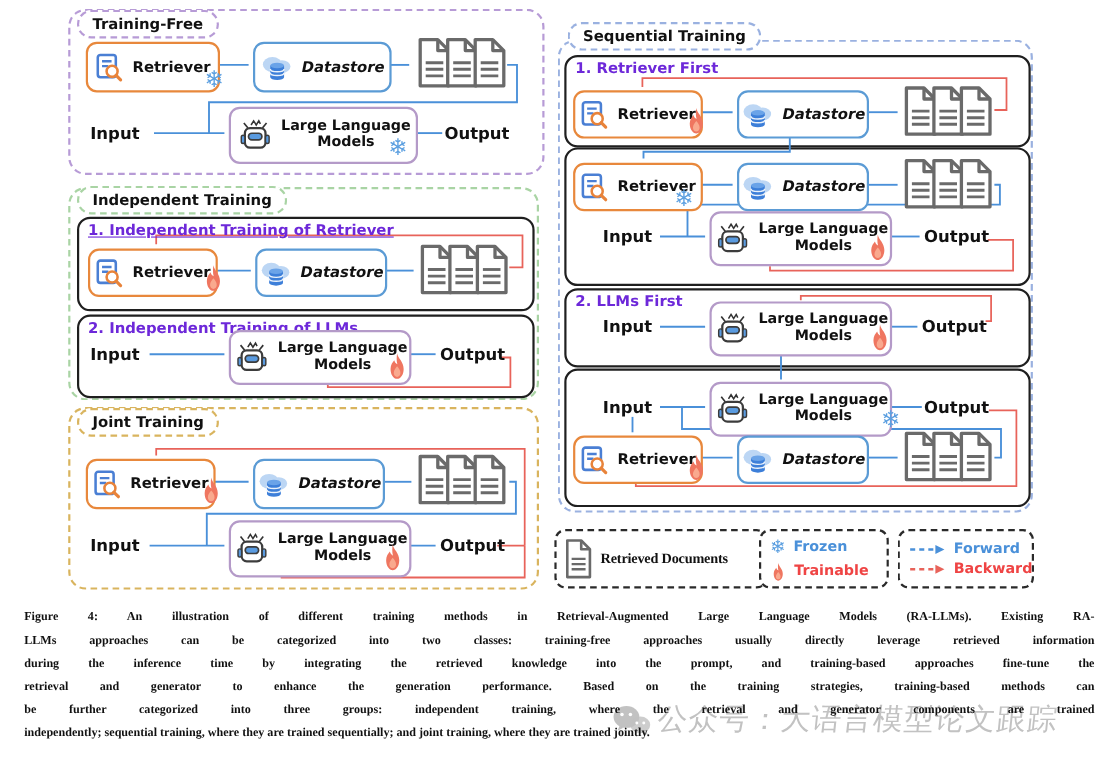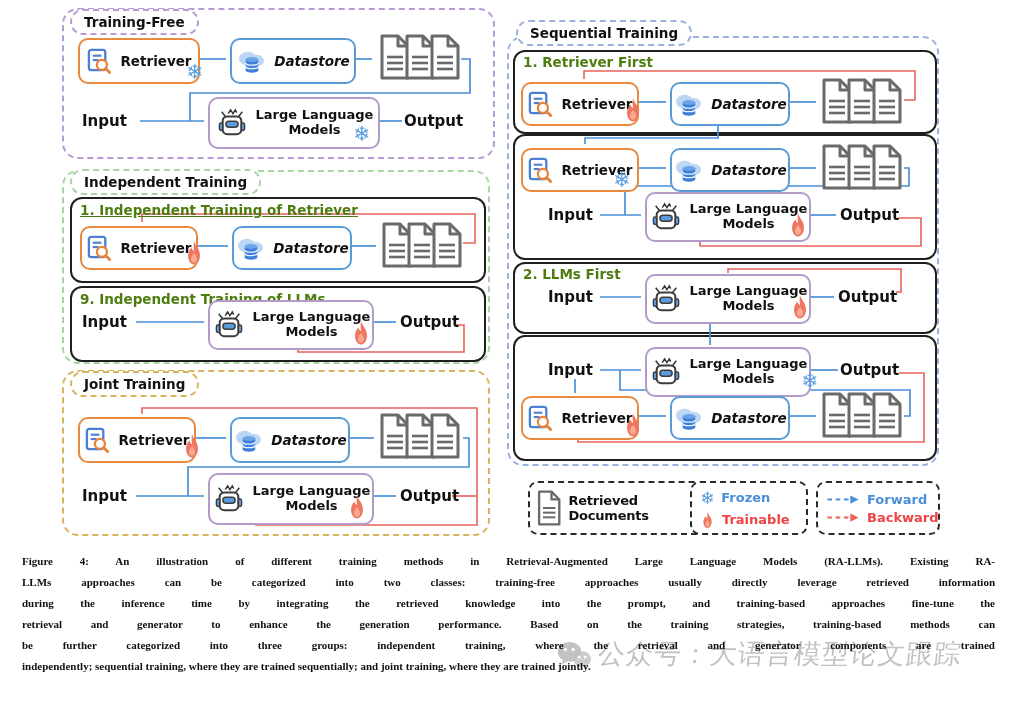--- a/index.html
+++ b/index.html
@@ -14,21 +14,21 @@
   .bubble{position:absolute;border:2px dashed;border-radius:16px;background:#fff;padding:3px 12px;
           font-weight:bold;font-size:13.5px;color:#111;z-index:4;white-space:nowrap;}
   .node{position:absolute;display:flex;align-items:center;justify-content:center;gap:7px;
         border:2px solid;border-radius:10px;background:#fff;z-index:4;}
   .node .lbl{font-weight:bold;font-size:13.5px;color:#111;white-space:nowrap;}
   .node.llm .lbl{text-align:center;line-height:1.15;font-size:13px;}
   .ret{border-color:#e8883c;}
   .ds{border-color:#5b9bd5;font-style:italic;}
   .llm{border-color:#b49ac8;}
   .iolabel{position:absolute;font-weight:bold;font-size:15px;color:#111;z-index:4;white-space:nowrap;}
-  .subtitle{position:absolute;font-weight:bold;font-size:13.5px;color:#4d7c0f;z-index:4;white-space:nowrap;}
+  .subtitle{position:absolute;font-weight:bold;font-size:13.5px;color:#6d28d9;z-index:4;white-space:nowrap;}
   .badge{position:absolute;z-index:5;line-height:1;}
   .snow{font-size:21px;color:#5b9fe0;}
   .docs{position:absolute;z-index:4;}
   .docs svg{position:absolute;top:0;}
   .legendbox{position:absolute;border:2px dashed #2a2a2a;border-radius:10px;background:#fff;z-index:4;
              display:flex;align-items:center;}
   .legcol{display:flex;flex-direction:column;gap:3px;justify-content:center;width:100%;padding:0 8px;}
   .legrow{display:flex;align-items:center;gap:7px;}
   .legtxt{font-weight:bold;font-size:13px;white-space:nowrap;}
   .blue-t{color:#4a90d9;}
@@ -116,21 +116,21 @@
     <path class="b" d="M788 416 L816 416" marker-end="url(#ab)"></path>
     <path class="r" d="M899 373 L924 373 L924 442 L578 442 L578 439" marker-end="url(#ar)"></path>
   </svg>
 
   <div class="bubble" style="left:70px;top:9px;border-color:#b79bd6;"><span>Training-Free</span></div>
   <div class="bubble" style="left:70px;top:169px;border-color:#a9d4a4;"><span>Independent Training</span></div>
   <div class="bubble" style="left:70px;top:371px;border-color:#d9b45e;"><span>Joint Training</span></div>
   <div class="bubble" style="left:516px;top:20px;border-color:#9ab1e0;"><span>Sequential Training</span></div>
 
   <div class="subtitle" style="left:80px;top:202px;text-decoration:underline;">1. Independent Training of Retriever</div>
-  <div class="subtitle" style="left:80px;top:291px;">9. Independent Training of LLMs</div>
+  <div class="subtitle" style="left:80px;top:291px;">2. Independent Training of LLMs</div>
   <div class="subtitle" style="left:523px;top:54px;">1. Retriever First</div>
   <div class="subtitle" style="left:523px;top:266px;">2. LLMs First</div>
 
   <div class="node ret" style="left:78px;top:38px;width:118px;height:42px;">
     <svg width="27" height="27" viewBox="0 0 28 28">
         <rect x="3" y="2" width="17" height="21" rx="2.5" fill="#fff" stroke="#4a7fd4" stroke-width="2.4"></rect>
         <line x1="7" y1="8" x2="16" y2="8" stroke="#4a7fd4" stroke-width="2.2"></line>
         <line x1="7" y1="12.5" x2="13" y2="12.5" stroke="#4a7fd4" stroke-width="2.2"></line>
         <circle cx="16.5" cy="17.5" r="5.2" fill="#fff" stroke="#e8833a" stroke-width="2.4"></circle>
         <line x1="20.3" y1="21.3" x2="24.5" y2="25.5" stroke="#e8833a" stroke-width="3" stroke-linecap="round"></line>
@@ -518,21 +518,21 @@
       </svg>
     <svg style="left:50px" width="34" height="48" viewBox="0 0 34 48">
         <path d="M4 3 h16 l10 10 v32 h-26 z" fill="#fff" stroke="#6a6a6a" stroke-width="3" stroke-linejoin="round"></path>
         <path d="M20 3 v10 h10" fill="none" stroke="#6a6a6a" stroke-width="3" stroke-linejoin="round"></path>
         <line x1="9" y1="24" x2="25" y2="24" stroke="#6a6a6a" stroke-width="2.6"></line>
         <line x1="9" y1="30" x2="25" y2="30" stroke="#6a6a6a" stroke-width="2.6"></line>
         <line x1="9" y1="36" x2="25" y2="36" stroke="#6a6a6a" stroke-width="2.6"></line>
       </svg>
   </div>
 
-  <div class="legendbox" style="left:528px;top:481px;width:178px;height:50px;padding:0 6px;">
+  <div class="legendbox" style="left:504px;top:481px;width:178px;height:50px;padding:0 6px;font-family:Liberation Serif, serif;">
     <svg width="28" height="38" viewBox="0 0 34 48">
         <path d="M4 3 h16 l10 10 v32 h-26 z" fill="#fff" stroke="#6a6a6a" stroke-width="3" stroke-linejoin="round"></path>
         <path d="M20 3 v10 h10" fill="none" stroke="#6a6a6a" stroke-width="3" stroke-linejoin="round"></path>
         <line x1="9" y1="24" x2="25" y2="24" stroke="#6a6a6a" stroke-width="2.6"></line>
         <line x1="9" y1="30" x2="25" y2="30" stroke="#6a6a6a" stroke-width="2.6"></line>
         <line x1="9" y1="36" x2="25" y2="36" stroke="#6a6a6a" stroke-width="2.6"></line>
       </svg>
     <span class="leg-doc-label">Retrieved Documents</span>
   </div>
   <div class="legendbox" style="left:690px;top:481px;width:114px;height:50px;">

